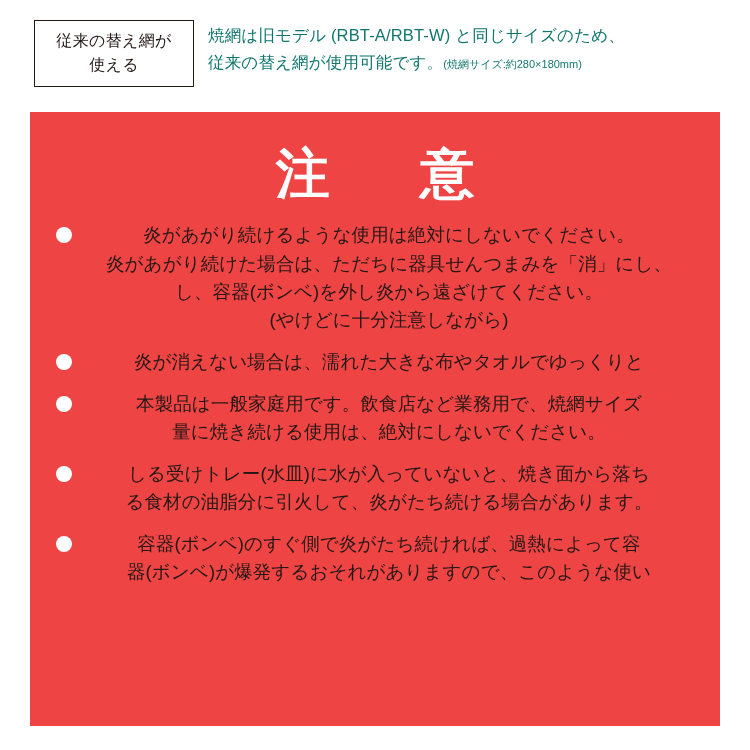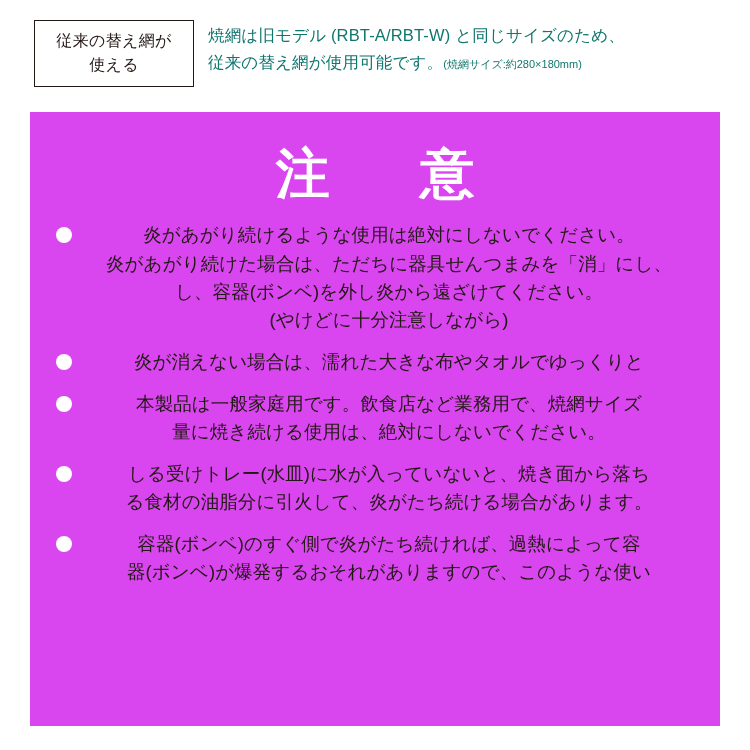--- a/index.html
+++ b/index.html
@@ -59,21 +59,21 @@
     letter-spacing: 0;
   }
 
   
   .caution-panel {
     position: absolute;
     left: 30px;
     top: 112px;
     width: 690px;
     height: 614px;
-    background: #d946ef;
+    background: #ef4444;
     box-sizing: border-box;
     padding: 24px 26px 0 26px;
   }
 
   .caution-title {
     text-align: center;
     color: #ffffff;
     font-size: 54px;
     font-weight: bold;
     letter-spacing: 0.34em;

